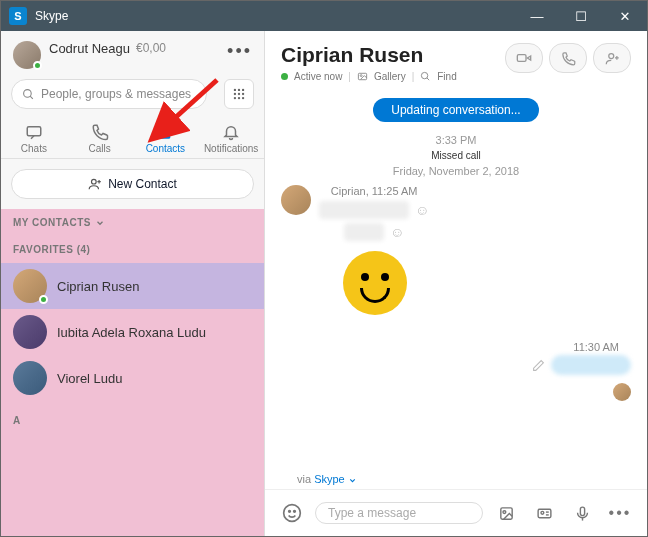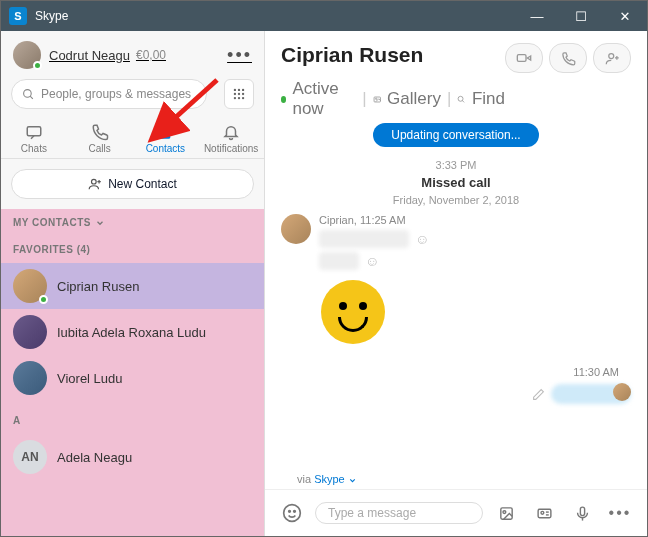--- a/index.html
+++ b/index.html
@@ -3,21 +3,21 @@
 <meta charset="utf-8">
 <style>
 * { box-sizing: border-box; margin: 0; padding: 0; font-family: "Segoe UI", Arial, sans-serif; }
 body { width: 648px; height: 537px; overflow: hidden; background: #fff; border: 1px solid #666; }
 .titlebar { height: 30px; background: #445560; display: flex; align-items: center; color: #fff; font-size: 12px; }
 .titlebar .app-icon { width: 18px; height: 18px; background: #0a84cf; border-radius: 3px; margin: 0 8px; display: flex; align-items: center; justify-content: center; font-size: 11px; font-weight: bold; color: #fff; }
 .titlebar .title { flex: 1; }
 .titlebar .win-btn { width: 44px; height: 30px; display: flex; align-items: center; justify-content: center; color: #fff; font-size: 13px; }
 .app { display: flex; height: 505px; }
 .sidebar { width: 264px; border-right: 1px solid #ddd; display: flex; flex-direction: column; background: #f7f7f7; }
-.profile-row { display: flex; align-items: center; padding: 10px 12px 6px; text-decoration: underline; }
+.profile-row { display: flex; align-items: flex-start; padding: 10px 12px 6px; }
 .avatar-sm { width: 28px; height: 28px; border-radius: 50%; background: #888; position: relative; margin-right: 8px; }
 .presence { position: absolute; width: 9px; height: 9px; background: #3cb043; border: 2px solid #fff; border-radius: 50%; bottom: -1px; right: -1px; }
 .profile-name { font-size: 13px; color: #333; }
 .profile-balance { font-size: 12px; color: #888; margin-left: 6px; }
 .more-dots { margin-left: auto; font-size: 18px; color: #555; letter-spacing: 2px; }
 .search-row { display: flex; align-items: center; padding: 4px 10px 8px; gap: 17px; }
 .search-box { flex: 1; background: #fff; border: 1px solid #ddd; border-radius: 15px; height: 30px; display: flex; align-items: center; padding: 0 10px; font-size: 12px; color: #888; }
 .search-box svg { margin-right: 6px; }
 .dialpad { width: 30px; height: 30px; border: 1px solid #ddd; border-radius: 6px; display: flex; align-items: center; justify-content: center; background: #fff; }
 .nav-tabs { display: flex; border-bottom: 1px solid #e0e0e0; }
@@ -27,32 +27,32 @@
 .new-contact { margin: 10px; background: #fff; border: 1px solid #ddd; border-radius: 16px; height: 30px; display: flex; align-items: center; justify-content: center; font-size: 12px; color: #0f172a; gap: 6px; }
 .highlight-area { background: #f1c0d4; flex: 1; overflow: hidden; }
 .section-header { font-size: 10px; font-weight: 600; color: #777; padding: 8px 12px; letter-spacing: 0.5px; display: flex; align-items: center; gap: 4px; }
 .contact-item { display: flex; align-items: center; padding: 6px 12px; gap: 10px; font-size: 13px; color: #333; }
 .contact-item.selected { background: #c5b5e0; }
 .contact-avatar { width: 34px; height: 34px; border-radius: 50%; background: #999; position: relative; flex-shrink: 0; }
 .contact-avatar.init { display: flex; align-items: center; justify-content: center; font-size: 12px; font-weight: 600; color: #555; background: #d9dce0; }
 .conversation { flex: 1; display: flex; flex-direction: column; position: relative; }
 .conv-header { padding: 12px 16px 4px; display: flex; align-items: flex-start; }
 .conv-title { font-size: 21px; font-weight: 600; color: #222; }
-.conv-sub { display: flex; align-items: center; gap: 6px; font-size: 17px; color: #777; margin-top: 12px; }
+.conv-sub { display: flex; align-items: center; gap: 6px; font-size: 10px; color: #777; margin-top: 4px; }
 .conv-sub .dot { width: 7px; height: 7px; background: #3cb043; border-radius: 50%; }
 .conv-sub .sep { color: #ccc; }
 .header-actions { margin-left: auto; display: flex; gap: 6px; }
 .hbtn { width: 38px; height: 30px; border: 1px solid #ddd; border-radius: 14px; display: flex; align-items: center; justify-content: center; color: #888; background: #f7f7f7; }
-.update-pill { background: #0078d4; color: #fff; font-size: 12px; border-radius: 14px; padding: 5px 18px; margin: 0 auto 4px; }
+.update-pill { background: #0078d4; color: #fff; font-size: 12px; border-radius: 14px; padding: 5px 18px; margin: 12px auto 4px; }
 .conv-body { flex: 1; padding: 4px 16px; overflow: hidden; position: relative; }
 .time-label { text-align: center; font-size: 11px; color: #999; margin: 4px 0; }
-.missed-call { text-align: center; font-size: 13px; font-weight: 700; color: #333; margin: 2px 0; }
+.missed-call { text-align: center; font-size: 10px; font-weight: 400; color: #333; margin: 2px 0; }
 .msg-row { display: flex; gap: 8px; margin-top: 8px; }
 .msg-avatar { width: 30px; height: 30px; border-radius: 50%; background: #aaa; flex-shrink: 0; }
-.msg-content { display: flex; flex-direction: column; gap: 4px; }
+.msg-content { display: flex; flex-direction: column; gap: 4px; align-items: center; }
 .msg-sender { font-size: 11px; color: #888; }
 .msg-bubble { display: flex; align-items: center; gap: 6px; }
 .blur-box { background: #eee; border-radius: 4px; filter: blur(2px); }
 .react-icon { color: #bbb; font-size: 14px; }
 .big-emoji { width: 64px; height: 64px; background: #f5c518; border-radius: 50%; margin-top: 6px; margin-left: 2px; position: relative; }
 .big-emoji::before, .big-emoji::after { content: ''; position: absolute; width: 8px; height: 8px; background: #000; border-radius: 50%; top: 22px; }
 .big-emoji::before { left: 18px; }
 .big-emoji::after { right: 18px; }
 .big-emoji .smile { position: absolute; width: 30px; height: 15px; border: 3px solid #000; border-top: none; border-radius: 0 0 30px 30px; bottom: 12px; left: 17px; }
 .out-row { display: flex; justify-content: flex-end; align-items: center; gap: 6px; margin-top: 40px; }
@@ -164,24 +164,20 @@
       </div>
       <div class="contact-item">
         <div class="contact-avatar" style="background:linear-gradient(135deg,#6a5a8a,#4a3a6a)"></div>
         <span>Iubita Adela Roxana Ludu</span>
       </div>
       <div class="contact-item">
         <div class="contact-avatar" style="background:linear-gradient(135deg,#5a7a9a,#3a5a7a)"></div>
         <span>Viorel Ludu</span>
       </div>
       <div class="section-header" style="margin-top:6px">A</div>
-      <div class="contact-item">
-        <div class="contact-avatar init">AN</div>
-        <span>Adela Neagu</span>
-      </div>
     </div>
   </div>
 
   <div class="conversation">
     <div class="conv-header">
       <div>
         <div class="conv-title">Ciprian Rusen</div>
         <div class="conv-sub">
           <span class="dot"></span>
           <span>Active now</span>

